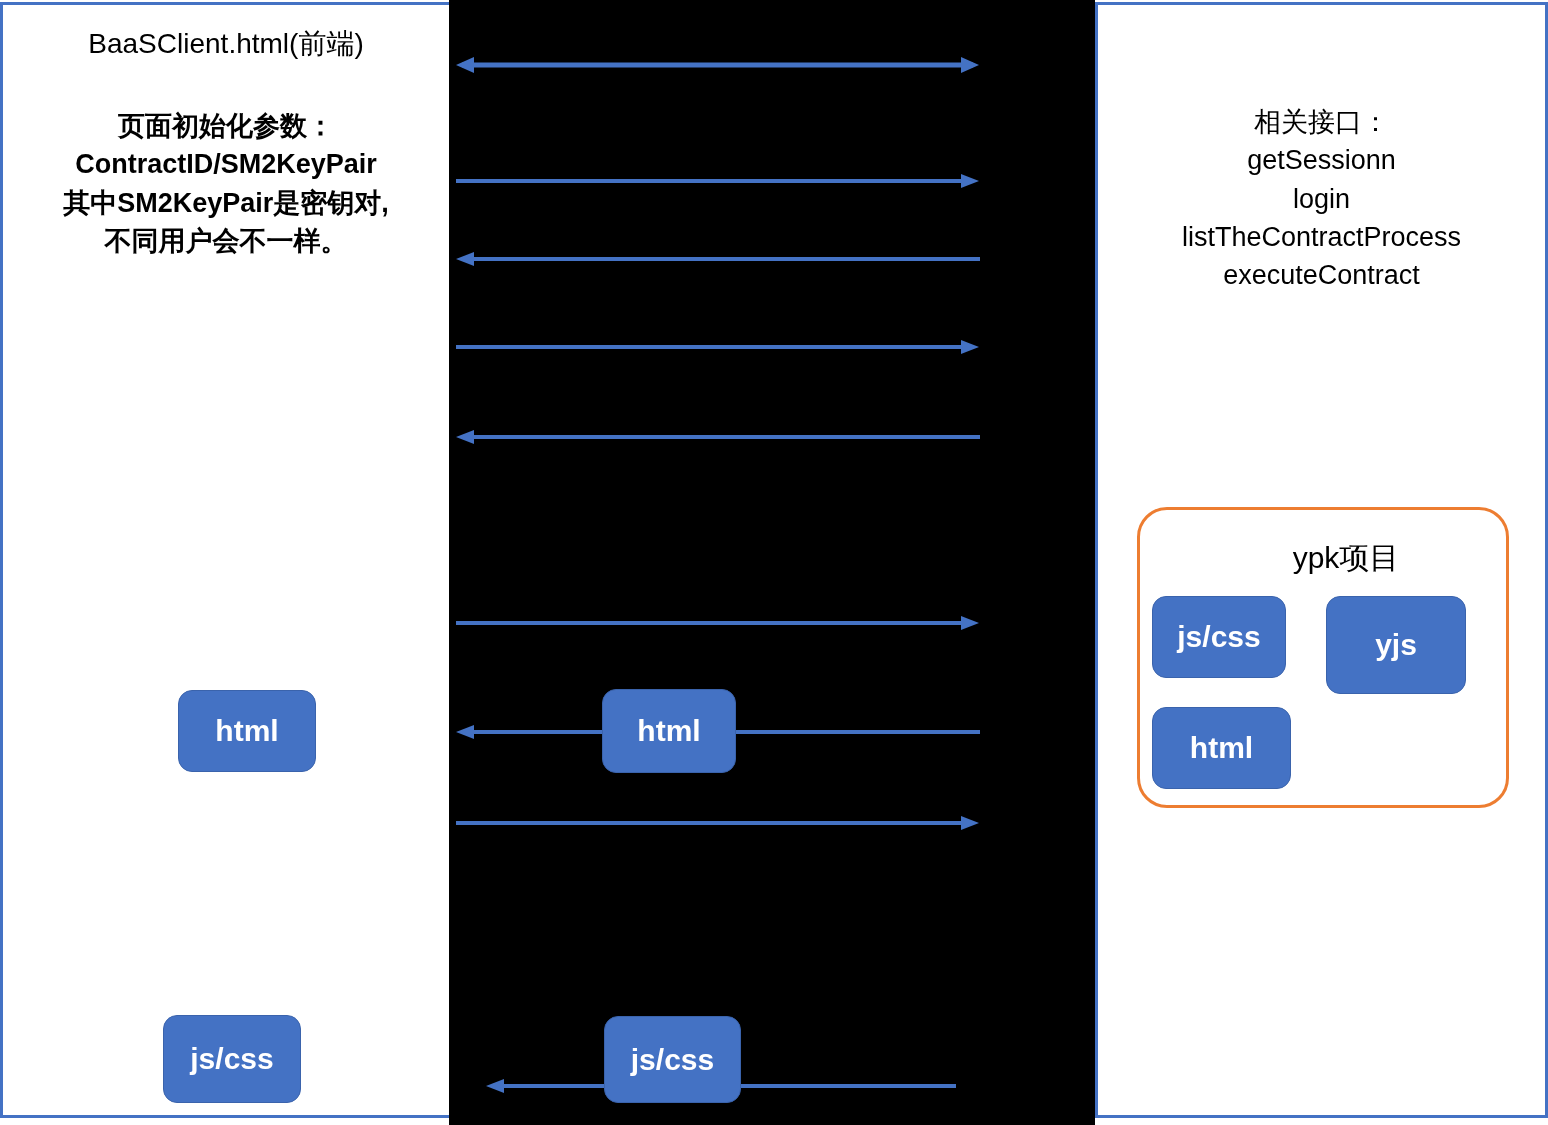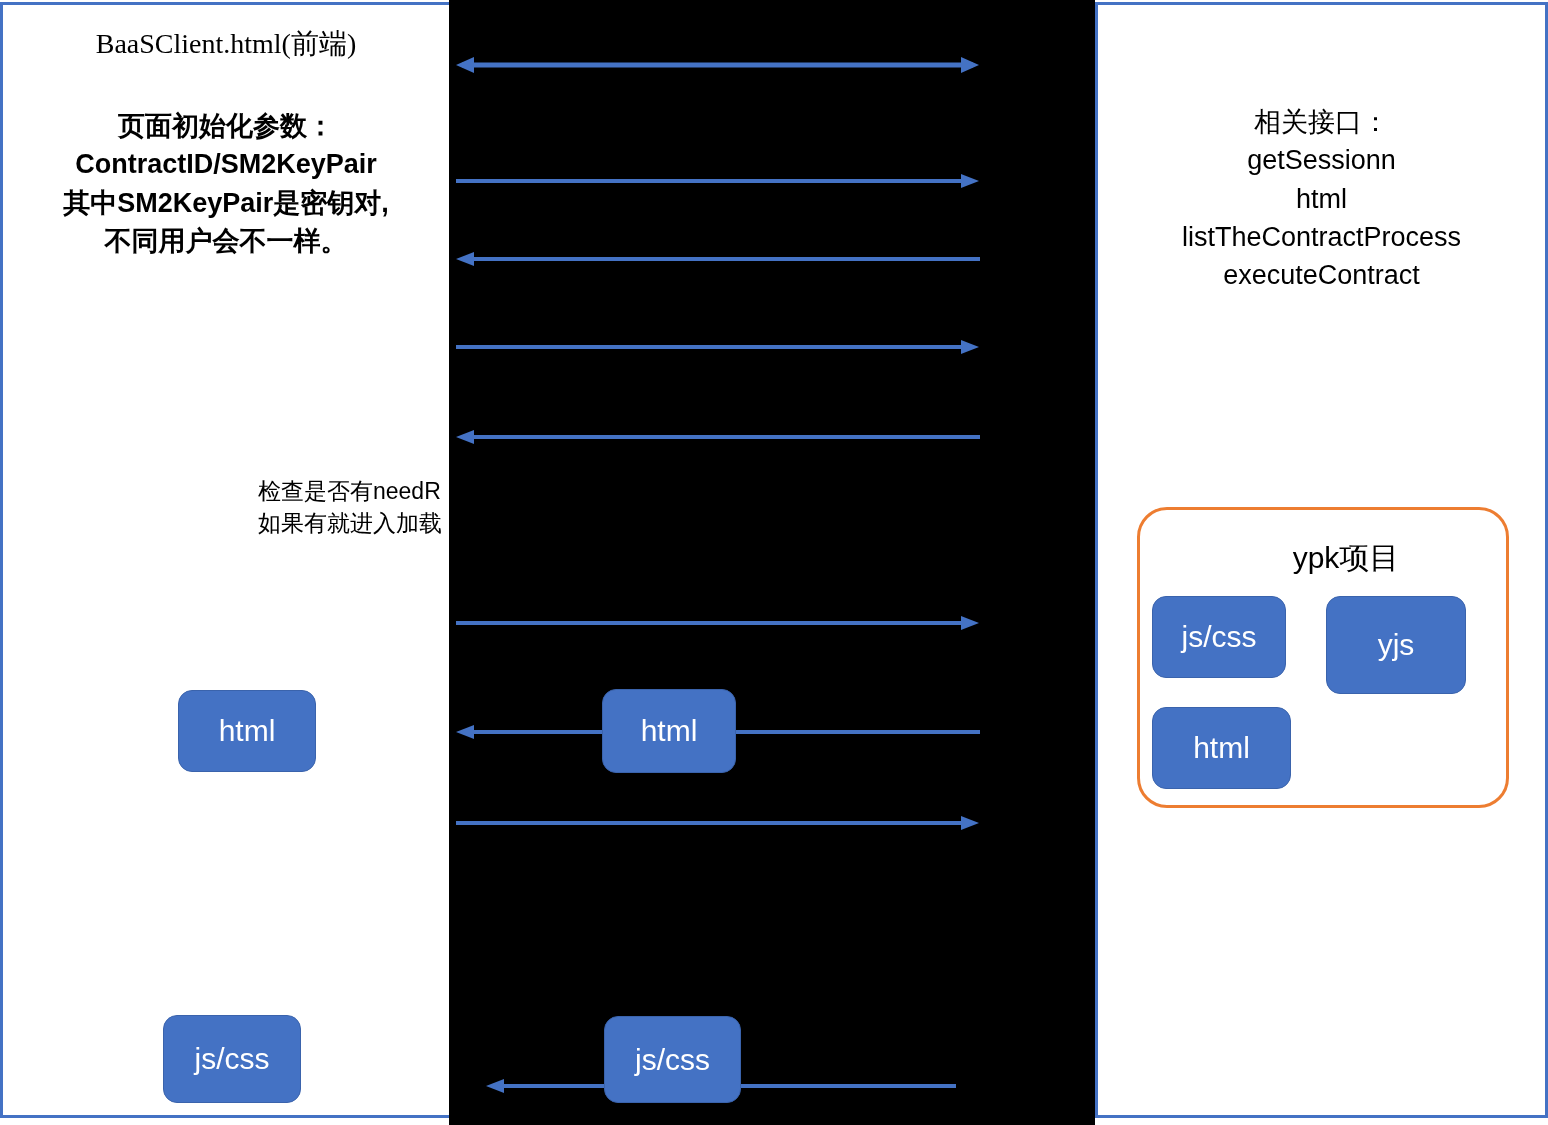--- a/index.html
+++ b/index.html
@@ -60,21 +60,21 @@
   .panel-body {
     position: absolute;
     left: 0;
     right: 0;
     text-align: center;
     font-size: 27px;
     color: #000000;
     line-height: 1.42;
     white-space: pre-line;
   }
-  #frontend-title { top: 22px; font-family: Liberation Serif, serif; }
+  #frontend-title { top: 22px; }
   #frontend-body  { top: 102px; font-weight: bold; }
   #backend-title  { top: 22px; }
   #backend-body   { top: 98px; }
 
   
   #middle-note {
     position: absolute;
     left: 258px;
     top: 476px;
     width: 192px;
@@ -99,20 +99,21 @@
     position: absolute;
     background: #4472C4;
     border: 1px solid #3A63AC;
     border-radius: 14px;
     color: #ffffff;
     display: flex;
     align-items: center;
     justify-content: center;
     font-size: 30px;
     box-sizing: border-box;
+    font-weight: bold;
   }
 
   #box-html-left   { left: 178px; top: 690px;  width: 138px; height: 82px;  }
   #box-jscss-left  { left: 163px; top: 1015px; width: 138px; height: 88px;  }
   #box-html-mid    { left: 602px; top: 689px;  width: 134px; height: 84px;  }
   #box-jscss-mid   { left: 604px; top: 1016px; width: 137px; height: 87px;  }
 
   
   #ypk-group {
     position: absolute;
@@ -148,21 +149,21 @@
     <div class="panel-title" id="frontend-title">BaaSClient.html(前端)</div>
     <div class="panel-body" id="frontend-body">页面初始化参数：
 ContractID/SM2KeyPair
 其中SM2KeyPair是密钥对,
 不同用户会不一样。</div>
   </div>
 
   <div class="panel" id="panel-backend">
     <div class="panel-body" id="backend-body">相关接口：
 getSessionn
-html
+login
 listTheContractProcess
 executeContract</div>
   </div>
 
   <div id="middle-region"></div>
 
   <div class="arrow" style="left:450px; top:56px; width:535px;">
     <svg width="535" height="18" viewBox="0 0 535 18">
       <line x1="12" y1="9" x2="523" y2="9" stroke="#4472C4" stroke-width="5"></line>
       <polygon points="6,9 24,1 24,17" fill="#4472C4"></polygon>
@@ -219,22 +220,20 @@
     </svg>
   </div>
 
   <div class="arrow" style="left:480px; top:1077px; width:480px;">
     <svg width="480" height="18" viewBox="0 0 480 18">
       <line x1="12" y1="9" x2="476" y2="9" stroke="#4472C4" stroke-width="4"></line>
       <polygon points="6,9 24,2 24,16" fill="#4472C4"></polygon>
     </svg>
   </div>
 
-  <div id="middle-note">检查是否有needR
-如果有就进入加载</div>
 
   <div class="node-box" id="box-html-left">
     <span>html</span>
   </div>
   <div class="node-box" id="box-jscss-left">
     <span>js/css</span>
   </div>
 
   <div class="node-box" id="box-html-mid">
     <span>html</span>

